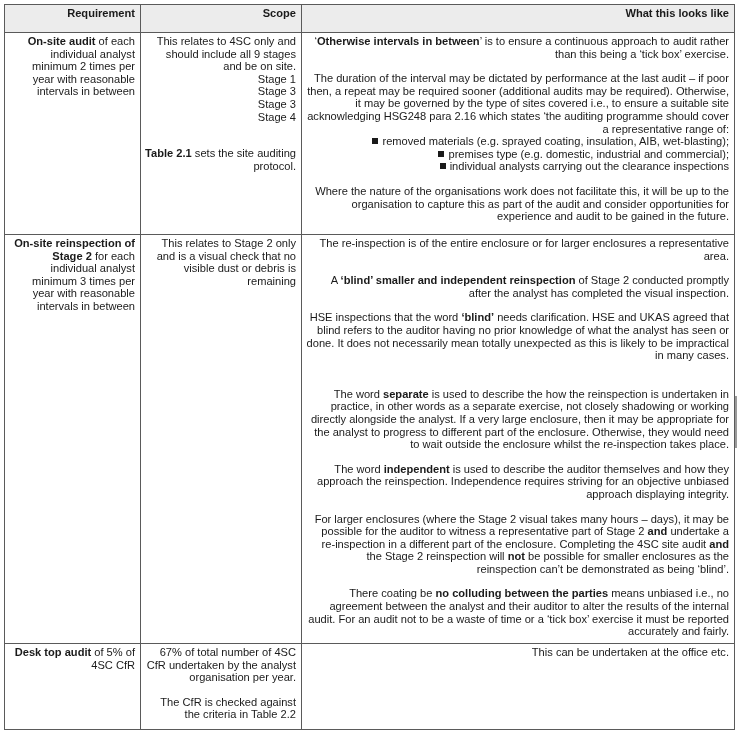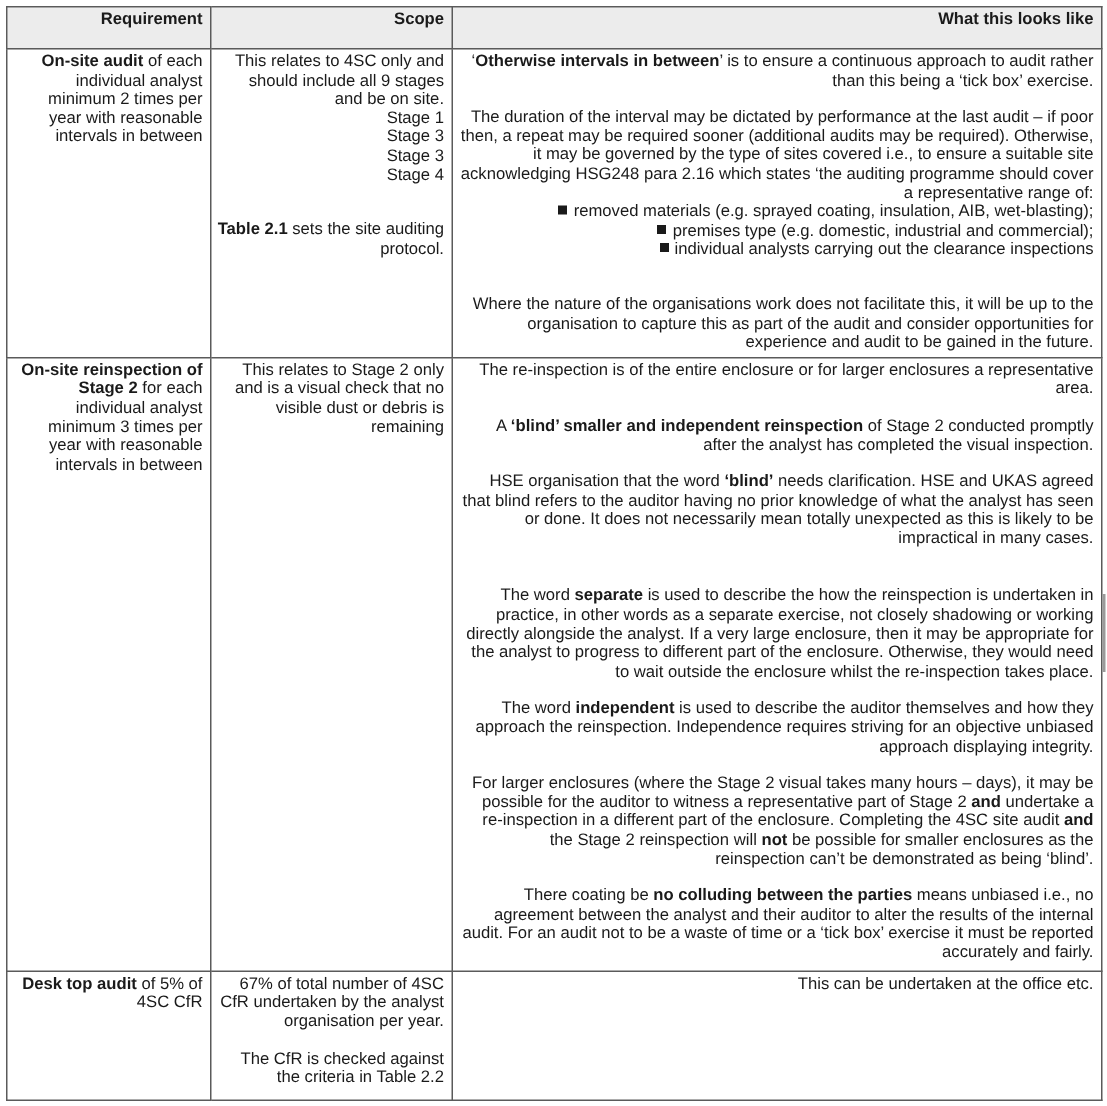--- a/index.html
+++ b/index.html
@@ -75,21 +75,21 @@
             <b>Table 2.1</b><span> sets the site auditing protocol.</span>
           </p>
         </td>
         <td>
           <p>
             <span>‘</span><b>Otherwise intervals in between</b><span>’ is to ensure a continuous approach to audit rather than this being a ‘tick box’ exercise.</span>
           </p>
           <div>
             <span>The duration of the interval may be dictated by performance at the last audit – if poor then, a repeat may be required sooner (additional audits may be required).  Otherwise, it may be governed by the type of sites covered i.e., to ensure a suitable site acknowledging HSG248 para 2.16 which states ‘the auditing programme should cover a representative range of:</span>
           </div>
-          <div style="margin-bottom:24px">
+          <div style="margin-bottom:12px">
             <span class="bullet-line"><span class="bullet"></span><span>removed materials (e.g. sprayed coating, insulation, AIB, wet-blasting);</span></span>
             <span class="bullet-line"><span class="bullet"></span><span>premises type (e.g. domestic, industrial and commercial);</span></span>
             <span class="bullet-line"><span class="bullet"></span><span>individual analysts carrying out the clearance inspections</span></span>
           </div>
           <p class="last">
             <span>Where the nature of the organisations work does not facilitate this, it will be up to the organisation to capture this as part of the audit and consider opportunities for experience and audit to be gained in the future.</span>
           </p>
         </td>
       </tr>
 
@@ -99,21 +99,21 @@
         </td>
         <td>
           <span>This relates to Stage 2 only and is a visual check that no visible dust or debris is remaining</span>
         </td>
         <td>
           <p><span>The re-inspection is of the entire enclosure or for larger enclosures a representative area.</span></p>
           <p>
             <span>A </span><b>‘blind’ smaller and independent reinspection</b><span> of Stage 2 conducted promptly after the analyst has completed the visual inspection.</span>
           </p>
           <p style="margin-bottom:26px">
-            <span>HSE organisation that the word </span><b>‘blind’</b><span> needs clarification.  HSE and UKAS agreed that blind refers to the auditor having no prior knowledge of what the analyst has seen or done.  It does not necessarily mean totally unexpected as this is likely to be impractical in many cases.</span>
+            <span>HSE inspections that the word </span><b>‘blind’</b><span> needs clarification.  HSE and UKAS agreed that blind refers to the auditor having no prior knowledge of what the analyst has seen or done.  It does not necessarily mean totally unexpected as this is likely to be impractical in many cases.</span>
           </p>
           <p>
             <span>The word </span><b>separate</b><span> is used to describe the how the reinspection is undertaken in practice, in other words as a separate exercise, not closely shadowing or working directly alongside the analyst.  If a very large enclosure, then it may be appropriate for the analyst to progress to different part of the enclosure.  Otherwise, they would need to wait outside the enclosure whilst the re-inspection takes place.</span>
           </p>
           <p>
             <span>The word </span><b>independent</b><span> is used to describe the auditor themselves and how they approach the reinspection.  Independence requires striving for an objective unbiased approach displaying integrity.</span>
           </p>
           <p>
             <span>For larger enclosures (where the Stage 2 visual takes many hours – days), it may be possible for the auditor to witness a representative part of Stage 2 </span><b>and</b><span> undertake a re-inspection in a different part of the enclosure.  Completing the 4SC site audit </span><b>and</b><span> the Stage 2 reinspection will </span><b>not</b><span> be possible for smaller enclosures as the reinspection can’t be demonstrated as being ‘blind’.</span>
           </p>

